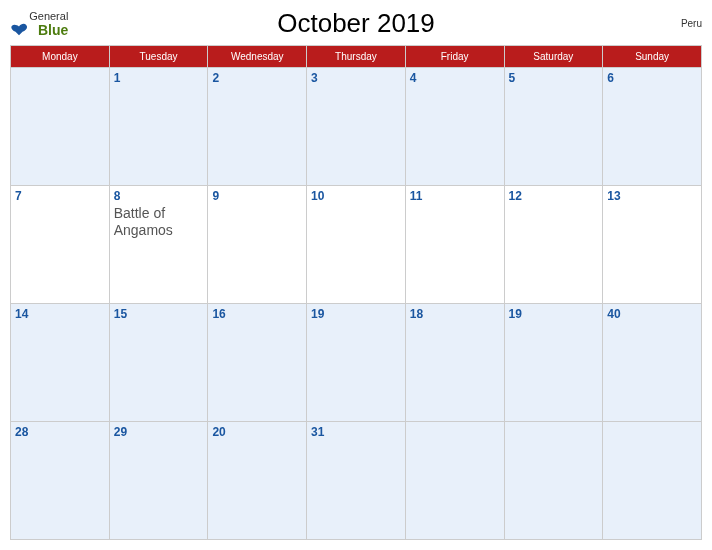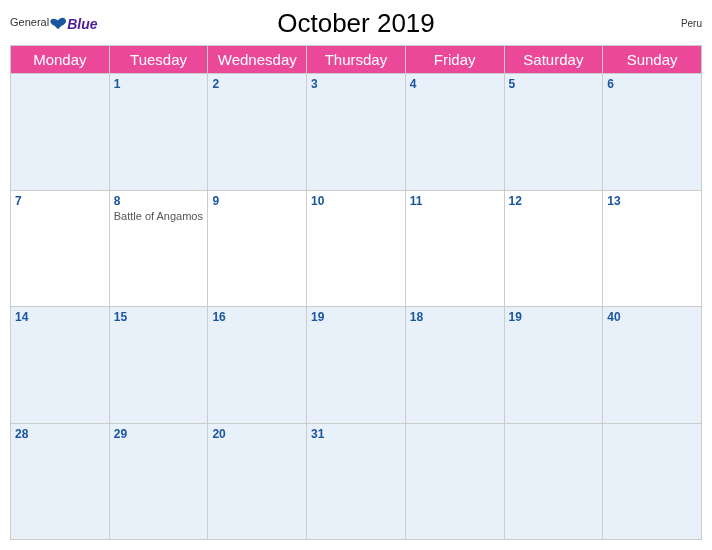--- a/index.html
+++ b/index.html
@@ -21,36 +21,35 @@
       display: flex;
       align-items: center;
       justify-content: center;
       position: relative;
       margin-bottom: 6px;
     }
     .logo {
       position: absolute;
       left: 0;
       display: flex;
-      flex-direction: row;
-      align-items: flex-start;
+      flex-direction: column;
+      align-items: flex-end;
     }
     .logo-general {
       font-size: 11px;
       color: #333;
       font-weight: normal;
     }
     .logo-blue {
       font-size: 14px;
-      color: #4c1d95;
+      color: #4d7c0f;
       font-weight: bold;
       display: flex;
       align-items: center;
-      gap: 0;
-      font-style: italic;
+      gap: 10px;
     }
     .logo-bird {
       width: 18px;
       height: 14px;
       display: inline-block;
     }
     .month-title {
       font-size: 26px;
       color: #000000;
       font-weight: normal;
@@ -62,42 +61,42 @@
       font-size: 10px;
       color: #333;
     }
     .calendar-table {
       width: 100%;
       flex: 1;
       border-collapse: collapse;
       table-layout: fixed;
     }
     .calendar-table th {
-      background-color: #ec4899;
+      background-color: #b91c1c;
       color: white;
       text-align: center;
-      font-size: 15px;
+      font-size: 10px;
       font-weight: normal;
       padding: 5px 0;
       border: 1px solid #ccc;
     }
     .calendar-table td {
       border: 1px solid #ccc;
       vertical-align: top;
       padding: 3px 4px;
       height: 72px;
       width: 101px;
     }
     .day-number {
       font-size: 12px;
       color: #1a56a0;
       font-weight: bold;
     }
     .event-text {
-      font-size: 11px;
+      font-size: 14px;
       color: #555;
       margin-top: 2px;
       line-height: 1.2;
     }
     
     tr.row-shaded td {
       background-color: #e8f0fa;
     }
     tr.row-white td {
       background-color: #ffffff;

